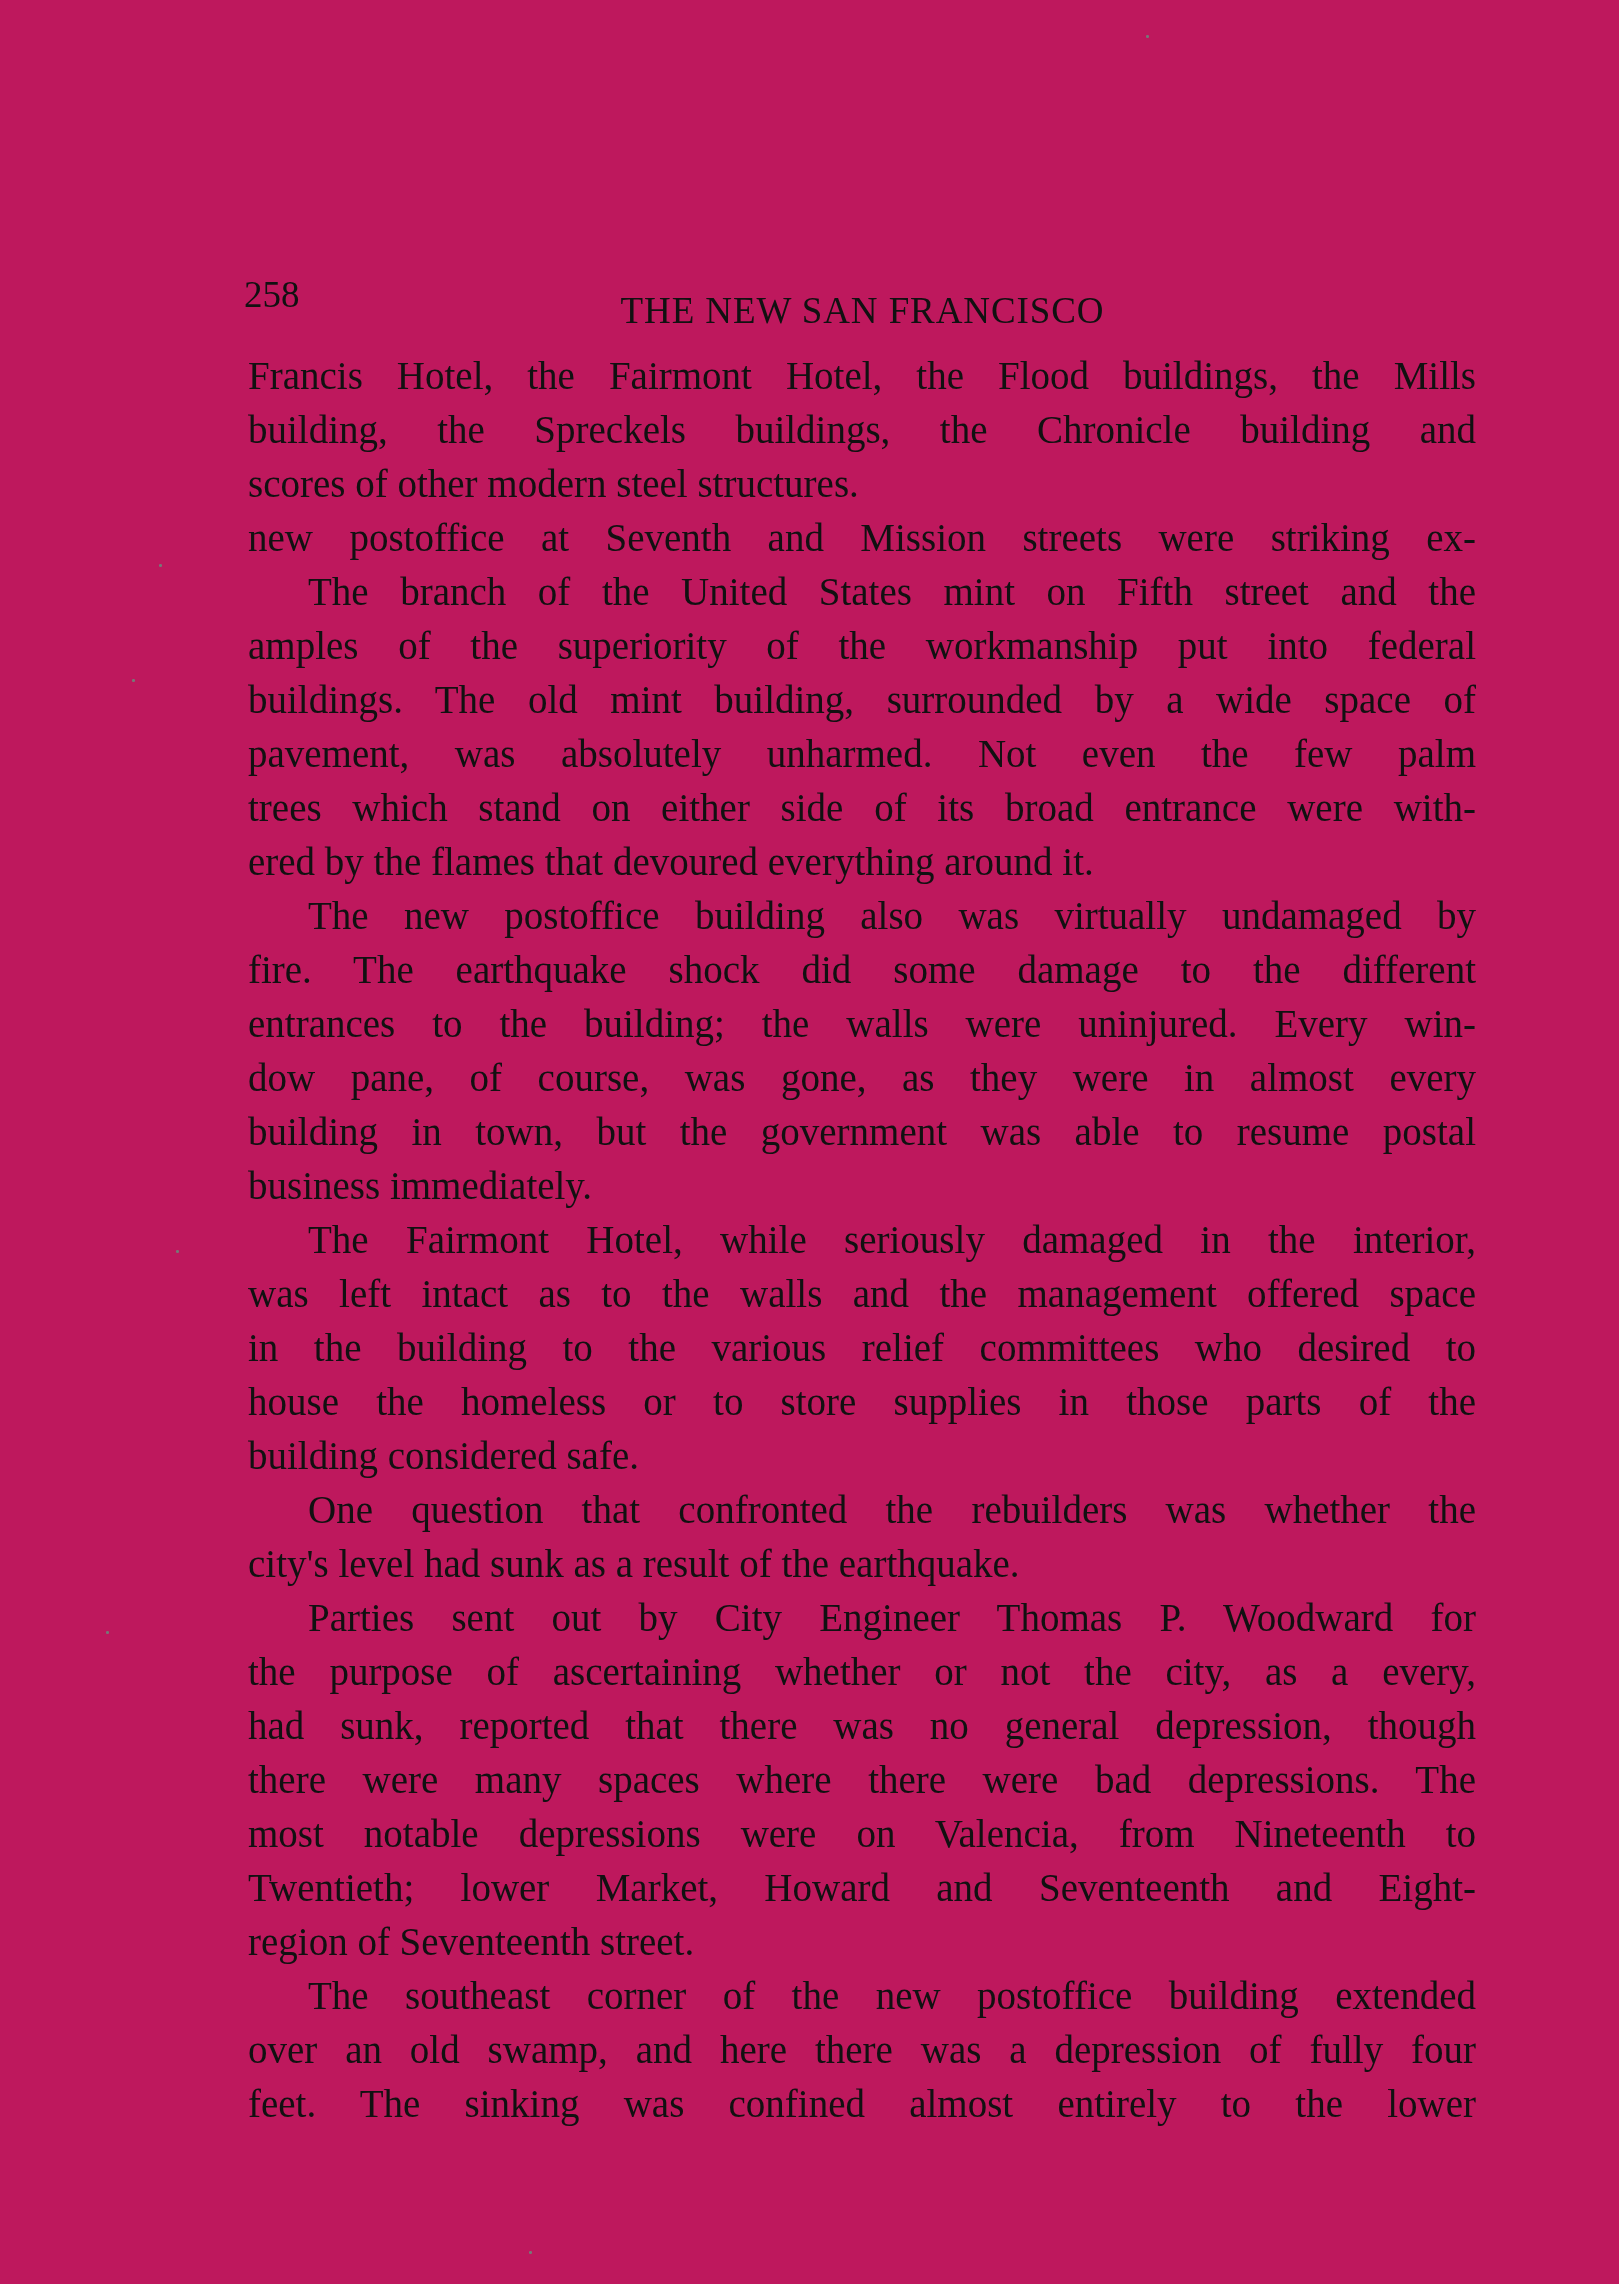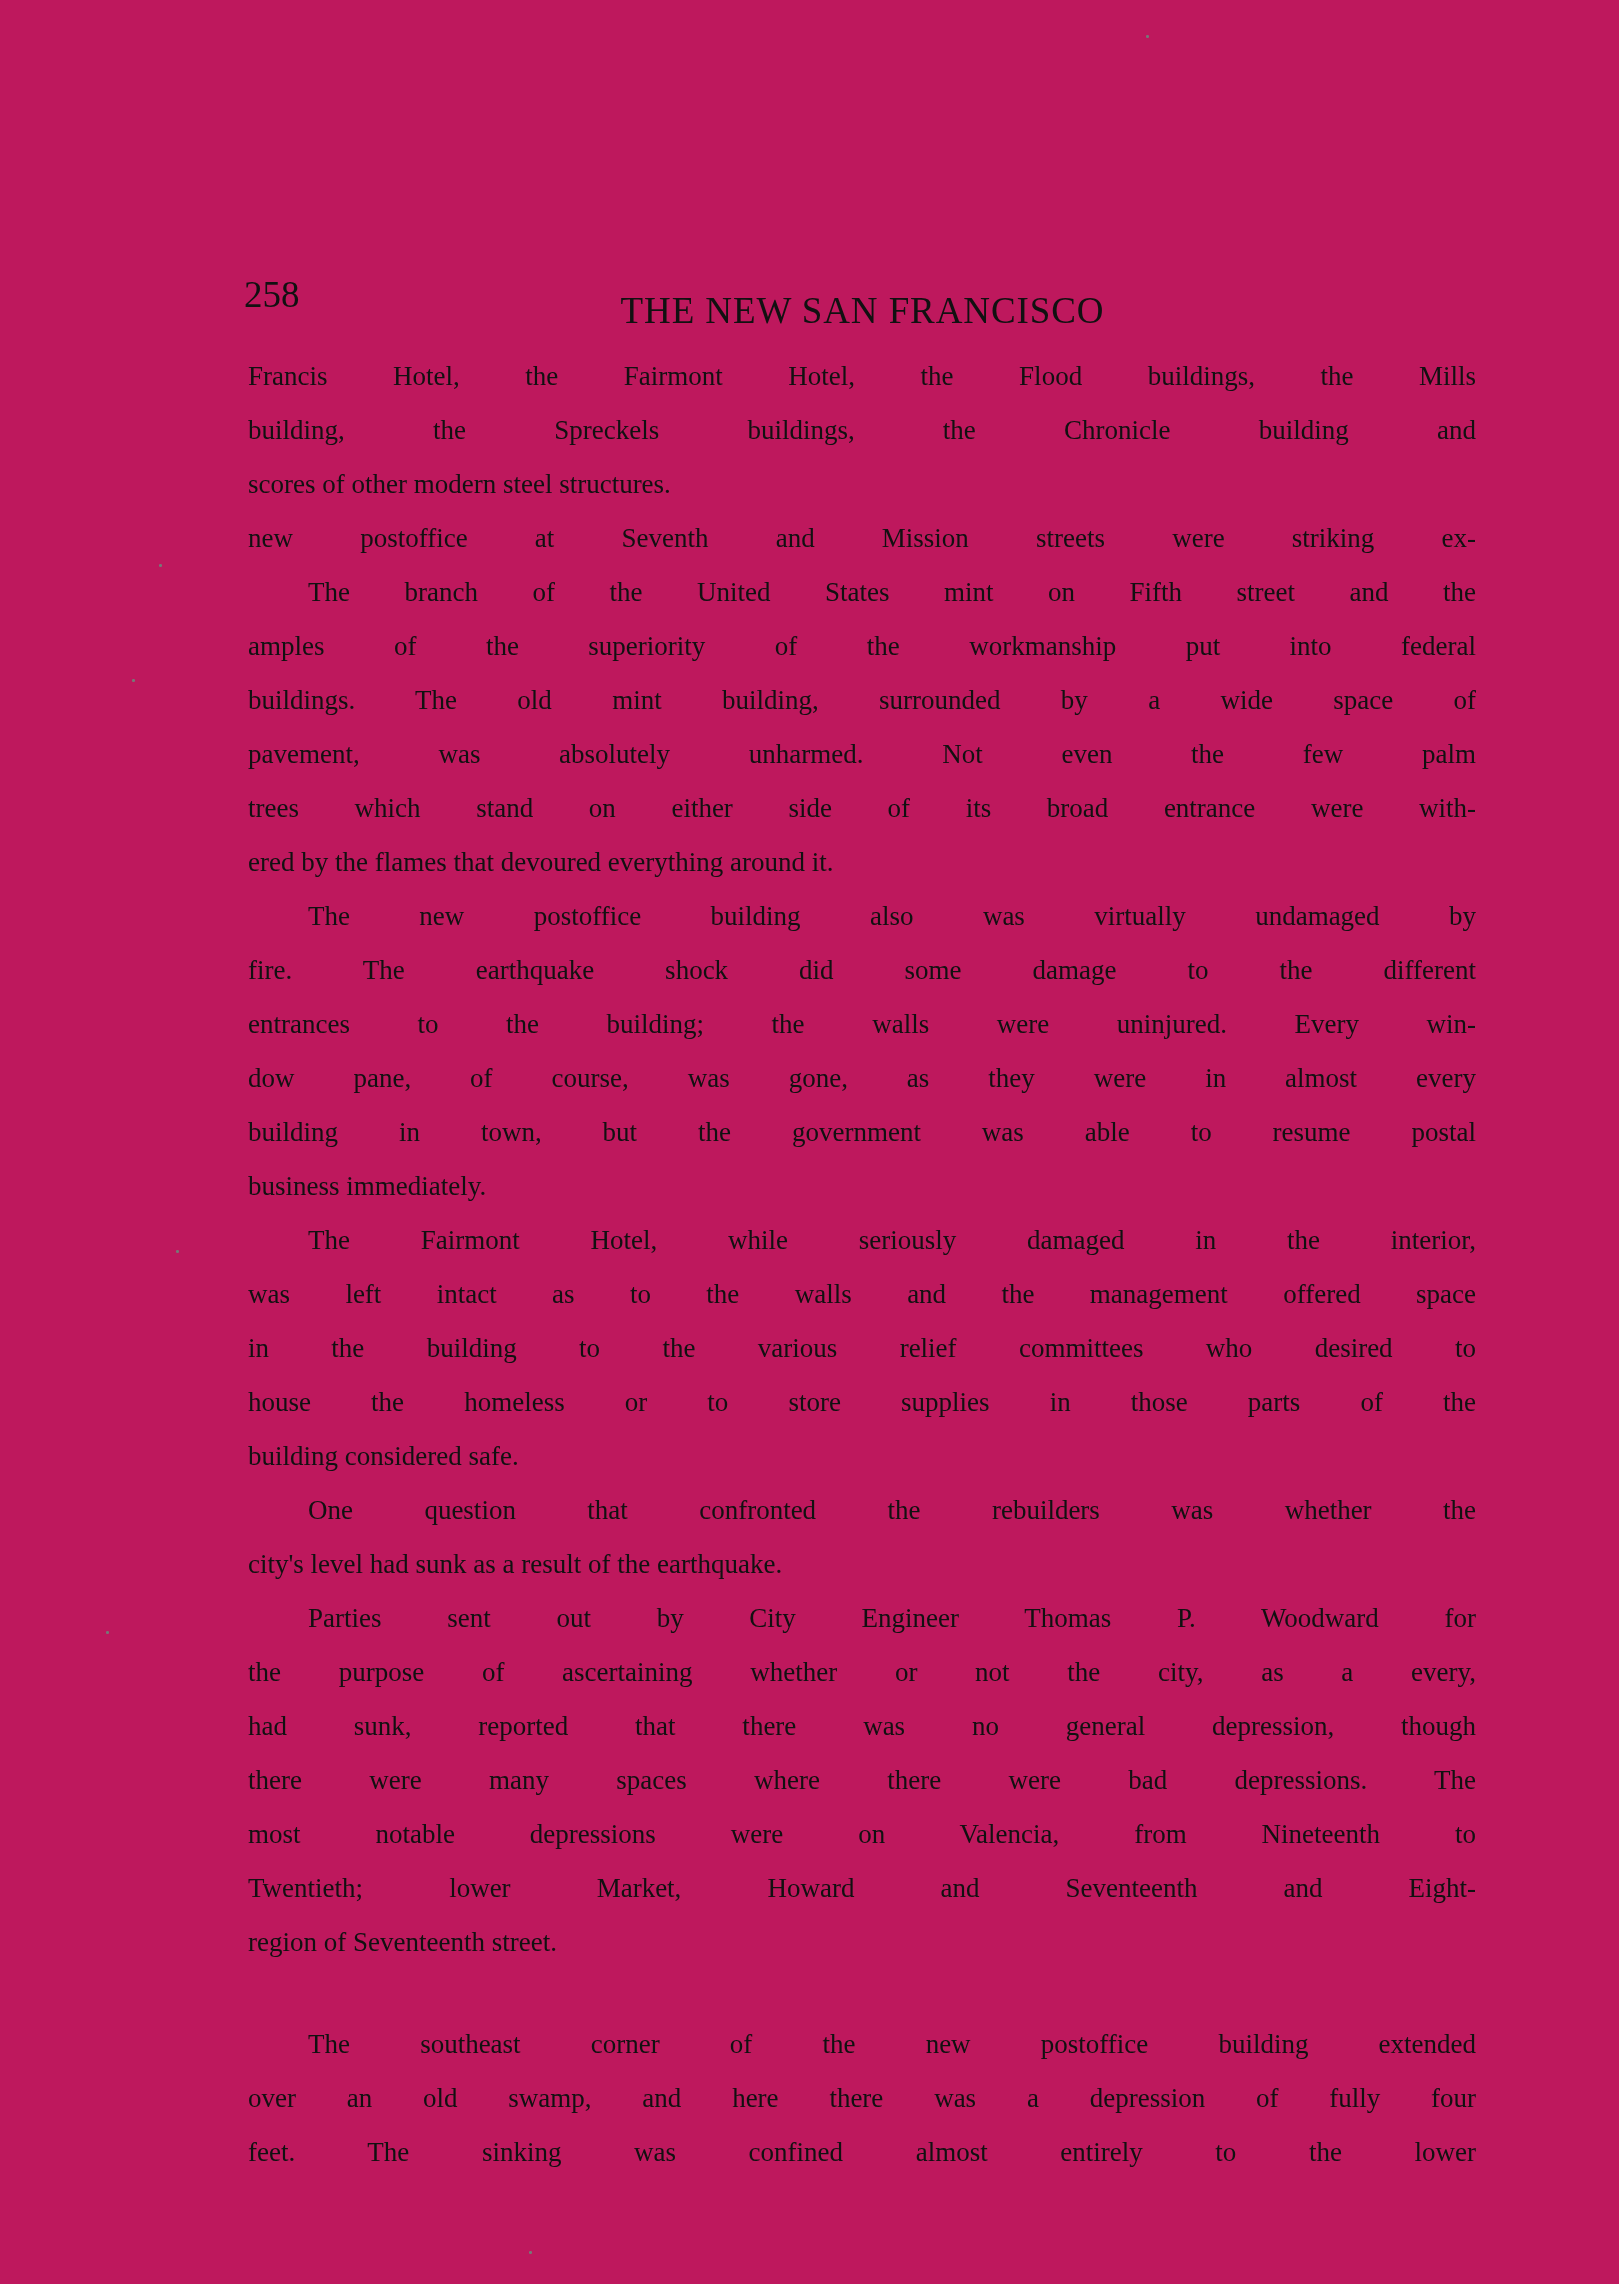--- a/index.html
+++ b/index.html
@@ -44,21 +44,21 @@
       width: 579px;
       text-align: center;
       letter-spacing: 0.9px;
       white-space: nowrap;
     }
     .body-text {
       position: absolute;
       top: 349px;
       left: 248px;
       width: 1228px;
-      font-size: 27px;
+      font-size: 39px;
     }
     .line {
       height: 54px;
       line-height: 54px;
       text-align: justify;
       text-align-last: justify;
       white-space: nowrap;
       overflow: visible;
     }
     .line.last {
@@ -159,21 +159,21 @@
         <span style="display: block; text-align: justify; text-align-last: justify; white-space: normal;">there were many spaces where there were bad depressions. The</span>
       </div>
       <div class="line">
         <span style="display: block; text-align: justify; text-align-last: justify; white-space: normal;">most notable depressions were on Valencia, from Nineteenth to</span>
       </div>
       <div class="line">
         <span style="display: block; text-align: justify; text-align-last: justify; white-space: normal;">Twentieth; lower Market, Howard and Seventeenth and Eight-</span>
       </div>
       <div class="line last"><span>region of Seventeenth street.</span></div>
       <div class="line indent">
-        <span style="display: block; text-align: justify; text-align-last: justify; white-space: normal; margin-top: 48px;">The southeast corner of the new postoffice building extended</span>
+        <span style="display: block; text-align: justify; text-align-last: justify; white-space: normal;">The southeast corner of the new postoffice building extended</span>
       </div>
       <div class="line">
         <span style="display: block; text-align: justify; text-align-last: justify; white-space: normal;">over an old swamp, and here there was a depression of fully four</span>
       </div>
       <div class="line">
         <span style="display: block; text-align: justify; text-align-last: justify; white-space: normal;">feet. The sinking was confined almost entirely to the lower</span>
       </div>
     </div>
 
   <div class="speck" style="left:159px;top:564px;"></div>

